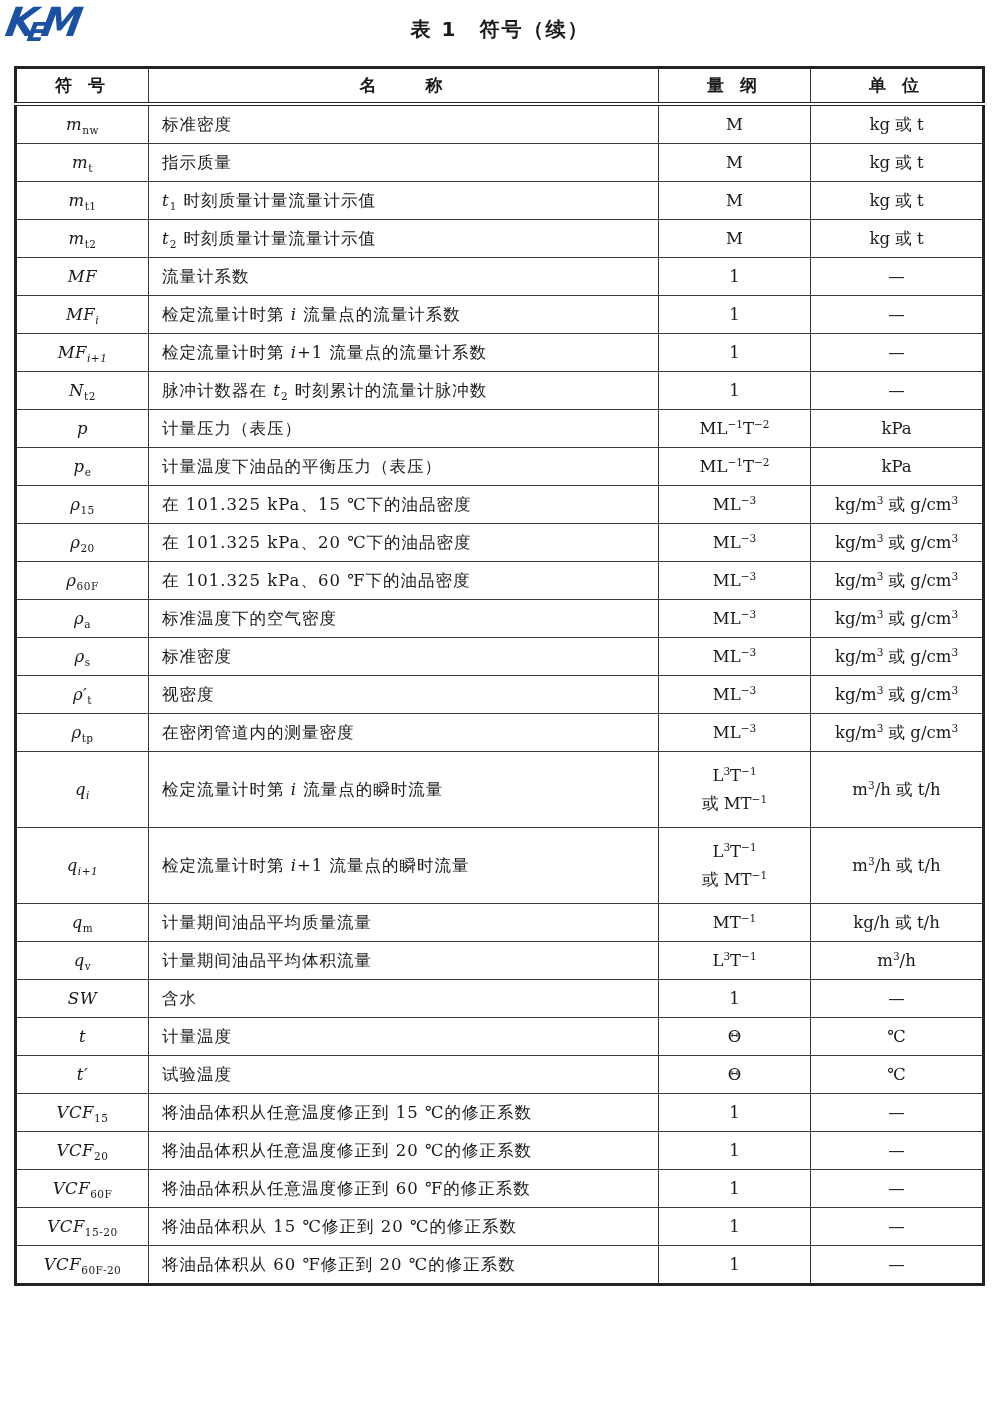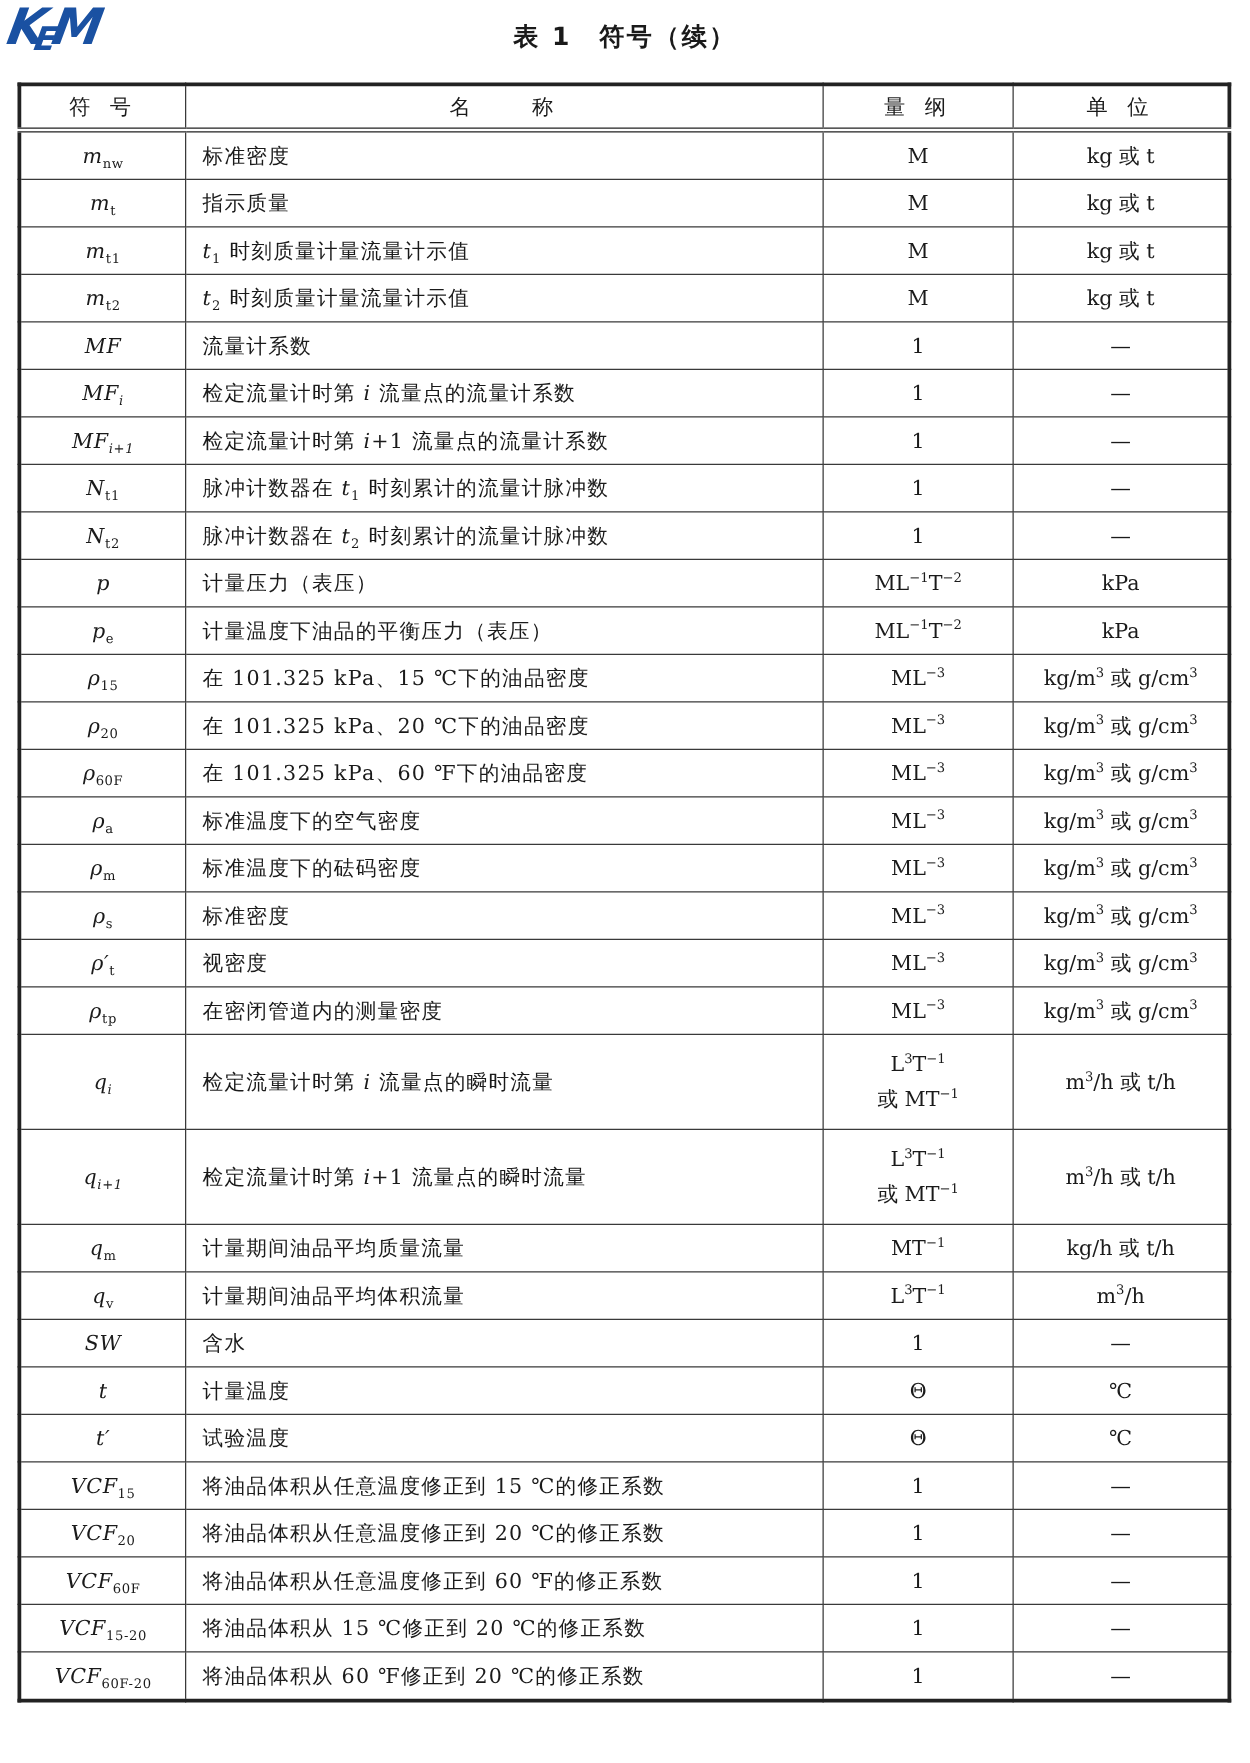--- a/index.html
+++ b/index.html
@@ -26,21 +26,21 @@
     font-weight:bold; font-size:20px; letter-spacing:2px;
   }
   
   table.symbols {
     position:absolute; left:14px; top:66px; width:968px;
     border-collapse:collapse; table-layout:fixed;
     border:3px solid #222;
   }
   .symbols th, .symbols td { border:1px solid #3a3a3a; }
   .symbols thead th {
-    height:33px; font-weight:normal; font-size:17px; letter-spacing:5px;
+    height:33px; font-weight:bold; font-size:17px; letter-spacing:5px;
     border-bottom:4px double #222; text-align:center; padding:0;
   }
   .symbols td {
     height:37px; padding:0; text-align:center; font-size:16.5px;
     vertical-align:middle;
   }
   .symbols tr.tall td { height:75px; }
   .symbols td.col-name { text-align:left; padding-left:13px; letter-spacing:1px; }
   .symbols td.col-dim  { line-height:28px; }
   .symbols td.col-sym  { font-style:italic; letter-spacing:0.5px;margin-top:36px; }
@@ -112,26 +112,20 @@
           <td class="col-dim">1</td>
           <td class="col-unit">—</td>
         </tr>
         <tr>
           <td class="col-sym"><i>MF</i><sub class="it">i+1</sub></td>
           <td class="col-name">检定流量计时第 <i>i</i>+1 流量点的流量计系数</td>
           <td class="col-dim">1</td>
           <td class="col-unit">—</td>
         </tr>
         <tr>
-          <td class="col-sym"><i>N</i><sub>t1</sub></td>
-          <td class="col-name">脉冲计数器在 <i>t</i><sub>1</sub> 时刻累计的流量计脉冲数</td>
-          <td class="col-dim">1</td>
-          <td class="col-unit">—</td>
-        </tr>
-        <tr>
           <td class="col-sym"><i>N</i><sub>t2</sub></td>
           <td class="col-name">脉冲计数器在 <i>t</i><sub>2</sub> 时刻累计的流量计脉冲数</td>
           <td class="col-dim">1</td>
           <td class="col-unit">—</td>
         </tr>
         <tr>
           <td class="col-sym"><i>p</i></td>
           <td class="col-name">计量压力（表压）</td>
           <td class="col-dim">ML<sup>−1</sup>T<sup>−2</sup></td>
           <td class="col-unit">kPa</td>
@@ -156,26 +150,20 @@
         </tr>
         <tr>
           <td class="col-sym"><i>ρ</i><sub>60F</sub></td>
           <td class="col-name">在 101.325 kPa、60 ℉下的油品密度</td>
           <td class="col-dim">ML<sup>−3</sup></td>
           <td class="col-unit">kg/m<sup>3</sup> 或 g/cm<sup>3</sup></td>
         </tr>
         <tr>
           <td class="col-sym"><i>ρ</i><sub>a</sub></td>
           <td class="col-name">标准温度下的空气密度</td>
-          <td class="col-dim">ML<sup>−3</sup></td>
-          <td class="col-unit">kg/m<sup>3</sup> 或 g/cm<sup>3</sup></td>
-        </tr>
-        <tr>
-          <td class="col-sym"><i>ρ</i><sub>m</sub></td>
-          <td class="col-name">标准温度下的砝码密度</td>
           <td class="col-dim">ML<sup>−3</sup></td>
           <td class="col-unit">kg/m<sup>3</sup> 或 g/cm<sup>3</sup></td>
         </tr>
         <tr>
           <td class="col-sym"><i>ρ</i><sub>s</sub></td>
           <td class="col-name">标准密度</td>
           <td class="col-dim">ML<sup>−3</sup></td>
           <td class="col-unit">kg/m<sup>3</sup> 或 g/cm<sup>3</sup></td>
         </tr>
         <tr>

